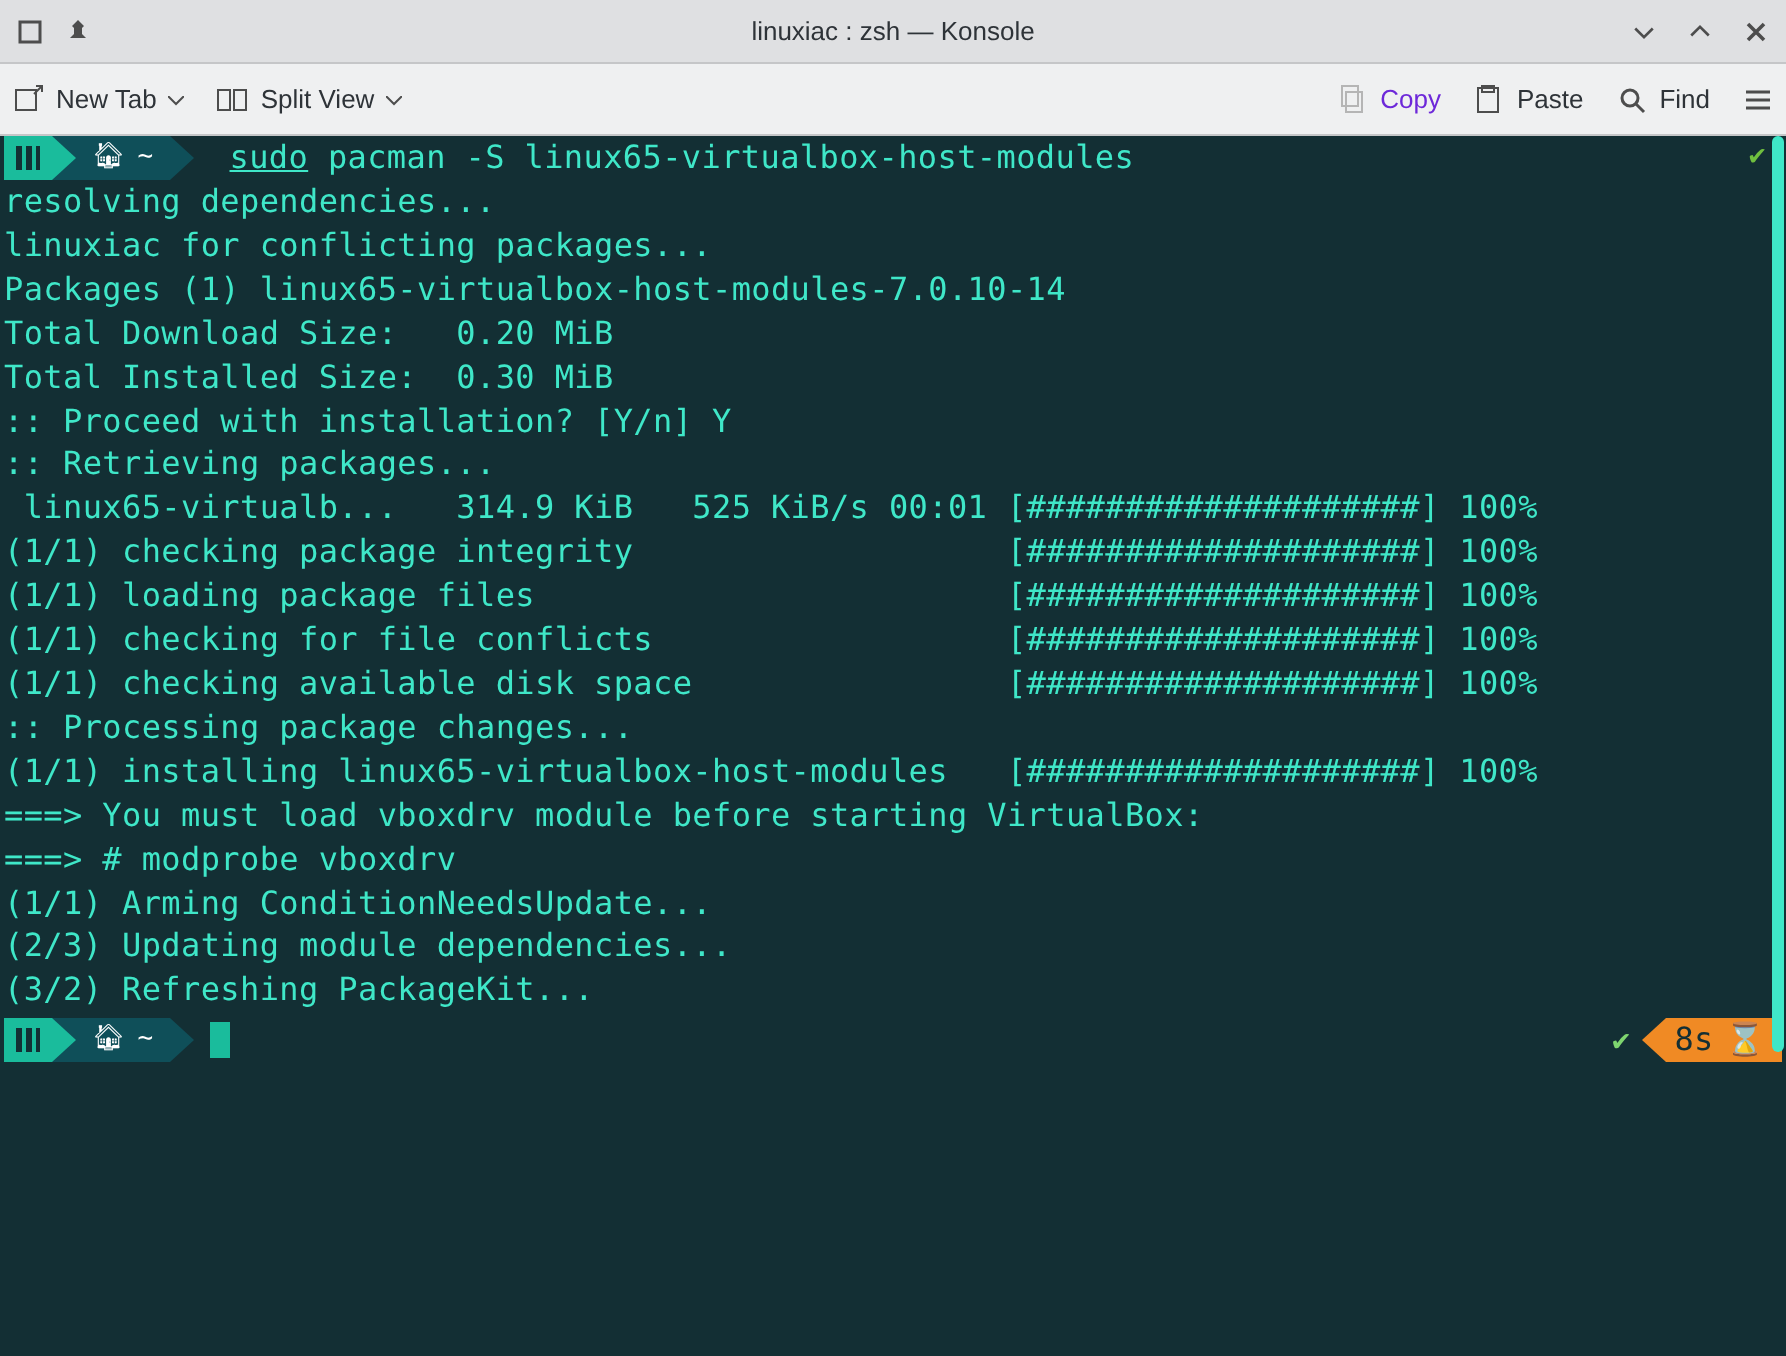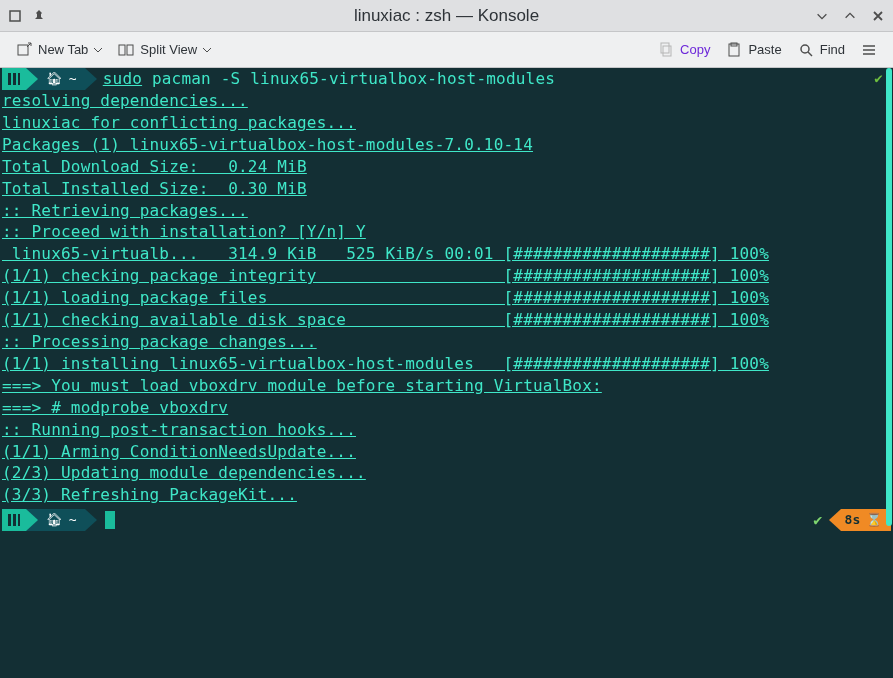--- a/index.html
+++ b/index.html
@@ -29,21 +29,21 @@
   }
   .titlebar-left {
     display: flex;
     gap: 10px;
     align-items: center;
   }
   .titlebar-title {
     position: absolute;
     left: 50%;
     transform: translateX(-50%);
-    font-size: 17px;
+    font-size: 13px;
     color: #2e3338;
   }
   .titlebar-right {
     margin-left: auto;
     display: flex;
     gap: 14px;
     align-items: center;
   }
   .window-btn {
     width: 14px;
@@ -51,21 +51,21 @@
     display: inline-flex;
     align-items: center;
     justify-content: center;
   }
   .window-btn svg { display: block; }
   .toolbar {
     height: 36px;
     background: #eff0f1;
     display: flex;
     align-items: center;
-    padding: 0 10px;
+    padding: 0 0;
     gap: 4px;
     border-bottom: 1px solid #c5c6c8;
     justify-content: flex-end;
   }
   .tool-btn {
     display: inline-flex;
     align-items: center;
     gap: 6px;
     padding: 4px 6px;
     border-radius: 3px;
@@ -82,21 +82,21 @@
     background: #132f34;
     font-family: "DejaVu Sans Mono", "Liberation Mono", monospace;
     font-size: 16px;
     line-height: 1.37;
     padding: 0 2px;
     position: relative;
     overflow: hidden;
     color: #3fe7c8;
     letter-spacing: 0.2px;
   }
-  .term-line { white-space: pre; text-decoration: underline; }
+  .term-line { white-space: pre; }
   .prompt-line {
     display: flex;
     align-items: center;
     height: 22px;
     gap: 0;
   }
   .prompt-left {
     display: flex;
     align-items: center;
     height: 22px;
@@ -120,21 +120,21 @@
     background: #0f4f59;
     color: #ffffff;
     padding: 0 8px;
     height: 22px;
     display: inline-flex;
     align-items: center;
     gap: 6px;
     font-size: 13px;
   }
   .arrow-r.dark-bg { border-left: 12px solid #0f4f59; }
-  .cmd-text { margin-left: 6px; color:#3fe7c8;}
+  .cmd-text { margin-left: 18px; color:#3fe7c8;}
   .sudo { text-decoration: underline; color:#3fe7c8;}
   .pacman { color:#3fe7c8; }
   .check-right {
     margin-left: auto;
     color: #6fbf3f;
     padding-right: 8px;
     font-size: 14px;
   }
   .status-bar {
     display: flex;
@@ -160,22 +160,22 @@
   }
   .arrow-l.orange { border-right: 12px solid #f08a24; }
   .seg-time {
     background: #f08a24;
     color: #132f34;
     padding: 0 8px 0 4px;
     height: 22px;
     display: inline-flex;
     align-items: center;
     gap: 6px;
-    font-weight: bold;
-    font-size: 13px;
+    font-weight: normal;
+    font-size: 16px;
   }
   .cursor-block {
     display: inline-block;
     width: 10px;
     height: 18px;
     background: #1abc9c;
     vertical-align: middle;
   }
   .scroll-indicator {
     position: absolute;
@@ -300,37 +300,37 @@
         <span class="sudo">sudo</span> <span class="pacman">pacman</span><span> -S linux65-virtualbox-host-modules</span>
       </span>
       <span class="check-right">✔</span>
     </div>
 
     <div class="term-line">resolving dependencies...</div>
     <div class="term-line">linuxiac for conflicting packages...</div>
     <div class="term-line"></div>
     <div class="term-line">Packages (1) linux65-virtualbox-host-modules-7.0.10-14</div>
     <div class="term-line"></div>
-    <div class="term-line">Total Download Size:   0.24 MiB</div>
+    <div class="term-line">Total Download Size:   0.20 MiB</div>
     <div class="term-line">Total Installed Size:  0.30 MiB</div>
     <div class="term-line"></div>
+    <div class="term-line">:: Proceed with installation? [Y/n] Y</div>
     <div class="term-line">:: Retrieving packages...</div>
-    <div class="term-line">:: Proceed with installation? [Y/n] Y</div>
     <div class="term-line"> linux65-virtualb...   314.9 KiB   525 KiB/s 00:01 [####################] 100%</div>
     <div class="term-line">(1/1) checking package integrity                   [####################] 100%</div>
     <div class="term-line">(1/1) loading package files                        [####################] 100%</div>
+    <div class="term-line">(1/1) checking for file conflicts                  [####################] 100%</div>
     <div class="term-line">(1/1) checking available disk space                [####################] 100%</div>
     <div class="term-line">:: Processing package changes...</div>
     <div class="term-line">(1/1) installing linux65-virtualbox-host-modules   [####################] 100%</div>
     <div class="term-line">===&gt; You must load vboxdrv module before starting VirtualBox:</div>
     <div class="term-line">===&gt; # modprobe vboxdrv</div>
-    <div class="term-line">:: Running post-transaction hooks...</div>
     <div class="term-line">(1/1) Arming ConditionNeedsUpdate...</div>
     <div class="term-line">(2/3) Updating module dependencies...</div>
-    <div class="term-line">(3/3) Refreshing PackageKit...</div>
+    <div class="term-line">(3/2) Refreshing PackageKit...</div>
 
     <div class="status-bar">
       <div class="prompt-left">
         <span class="badge-os">
           <svg width="14" height="14" viewBox="0 0 14 14">
               <rect x="1" y="1" width="3" height="12" fill="#132f34"></rect>
               <rect x="6" y="1" width="3" height="12" fill="#132f34"></rect>
               <rect x="11" y="1" width="2" height="12" fill="#132f34"></rect>
             </svg>
         </span>

